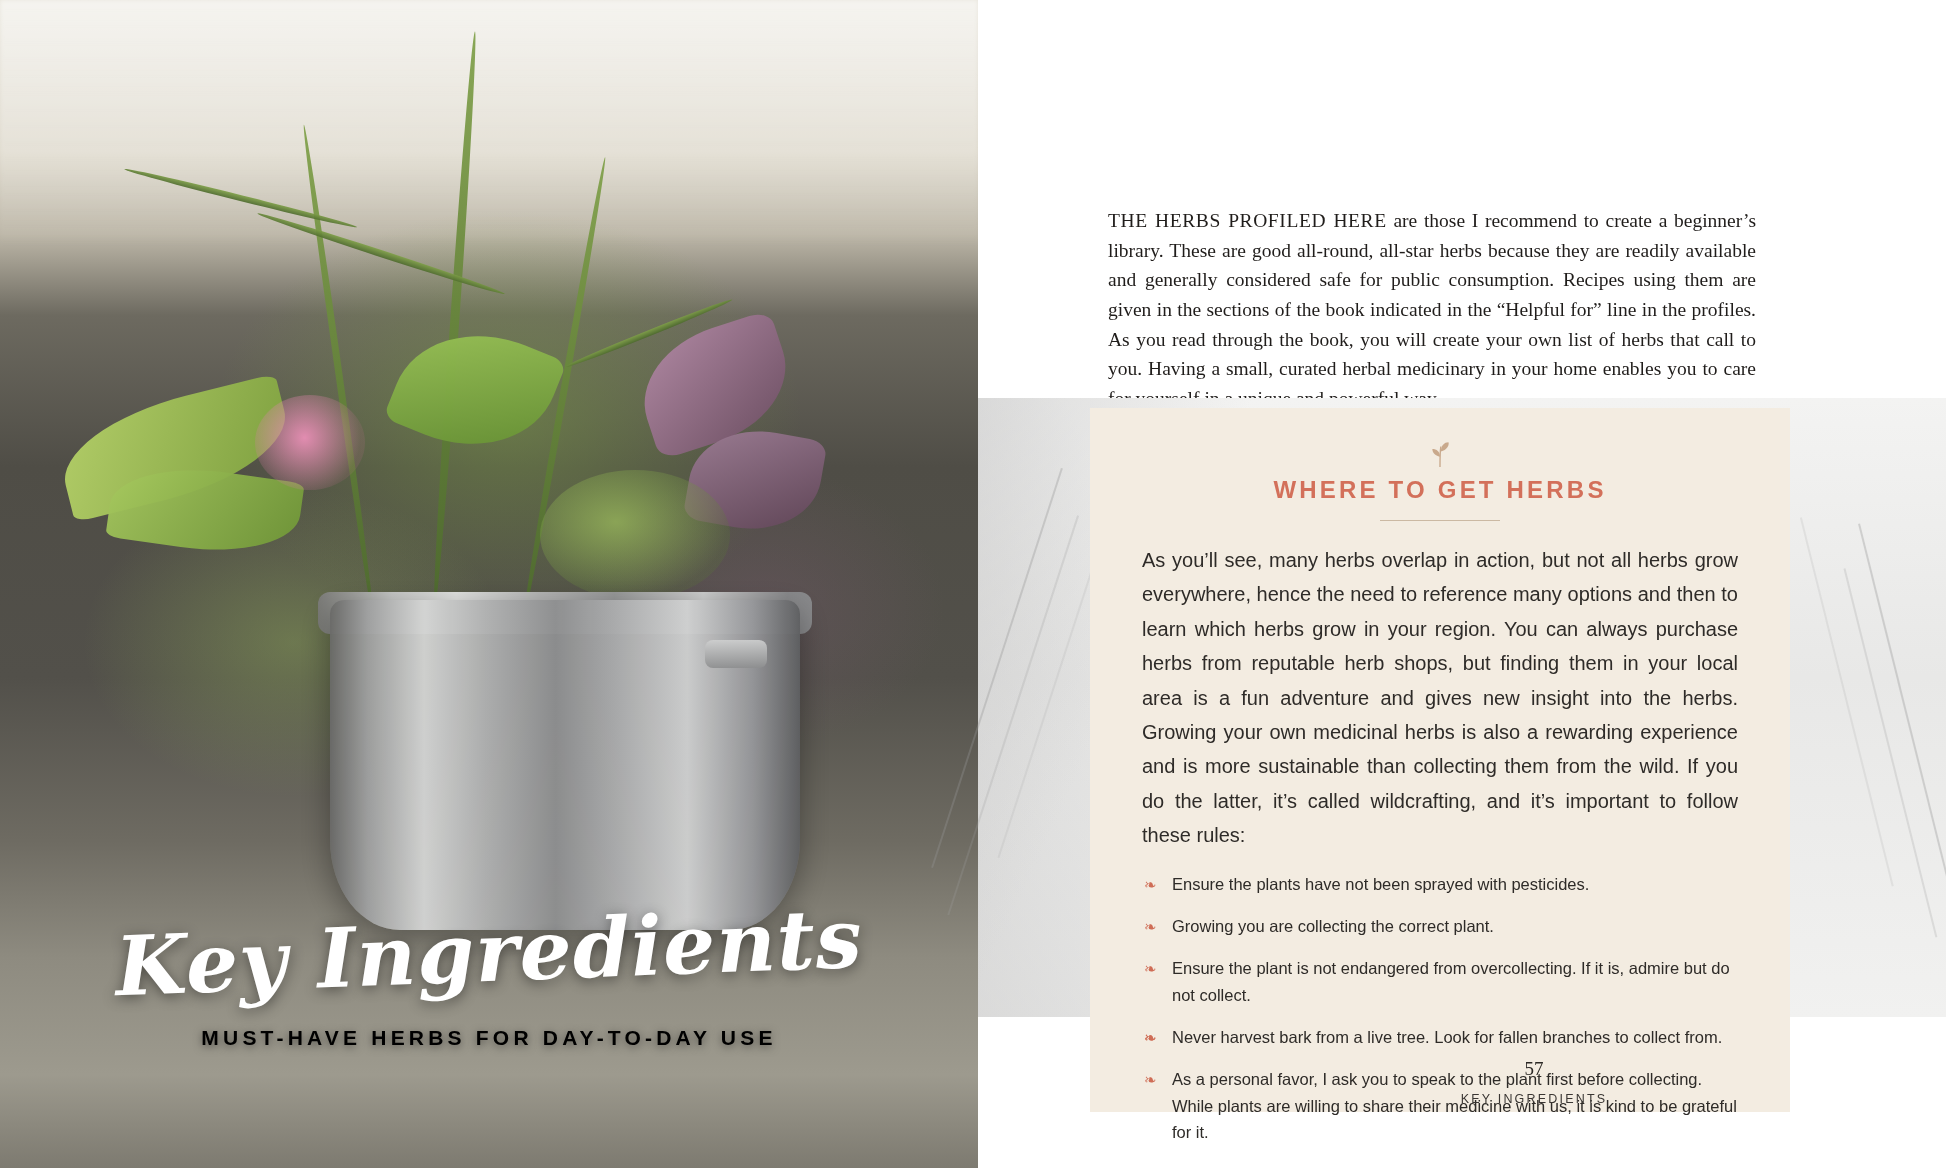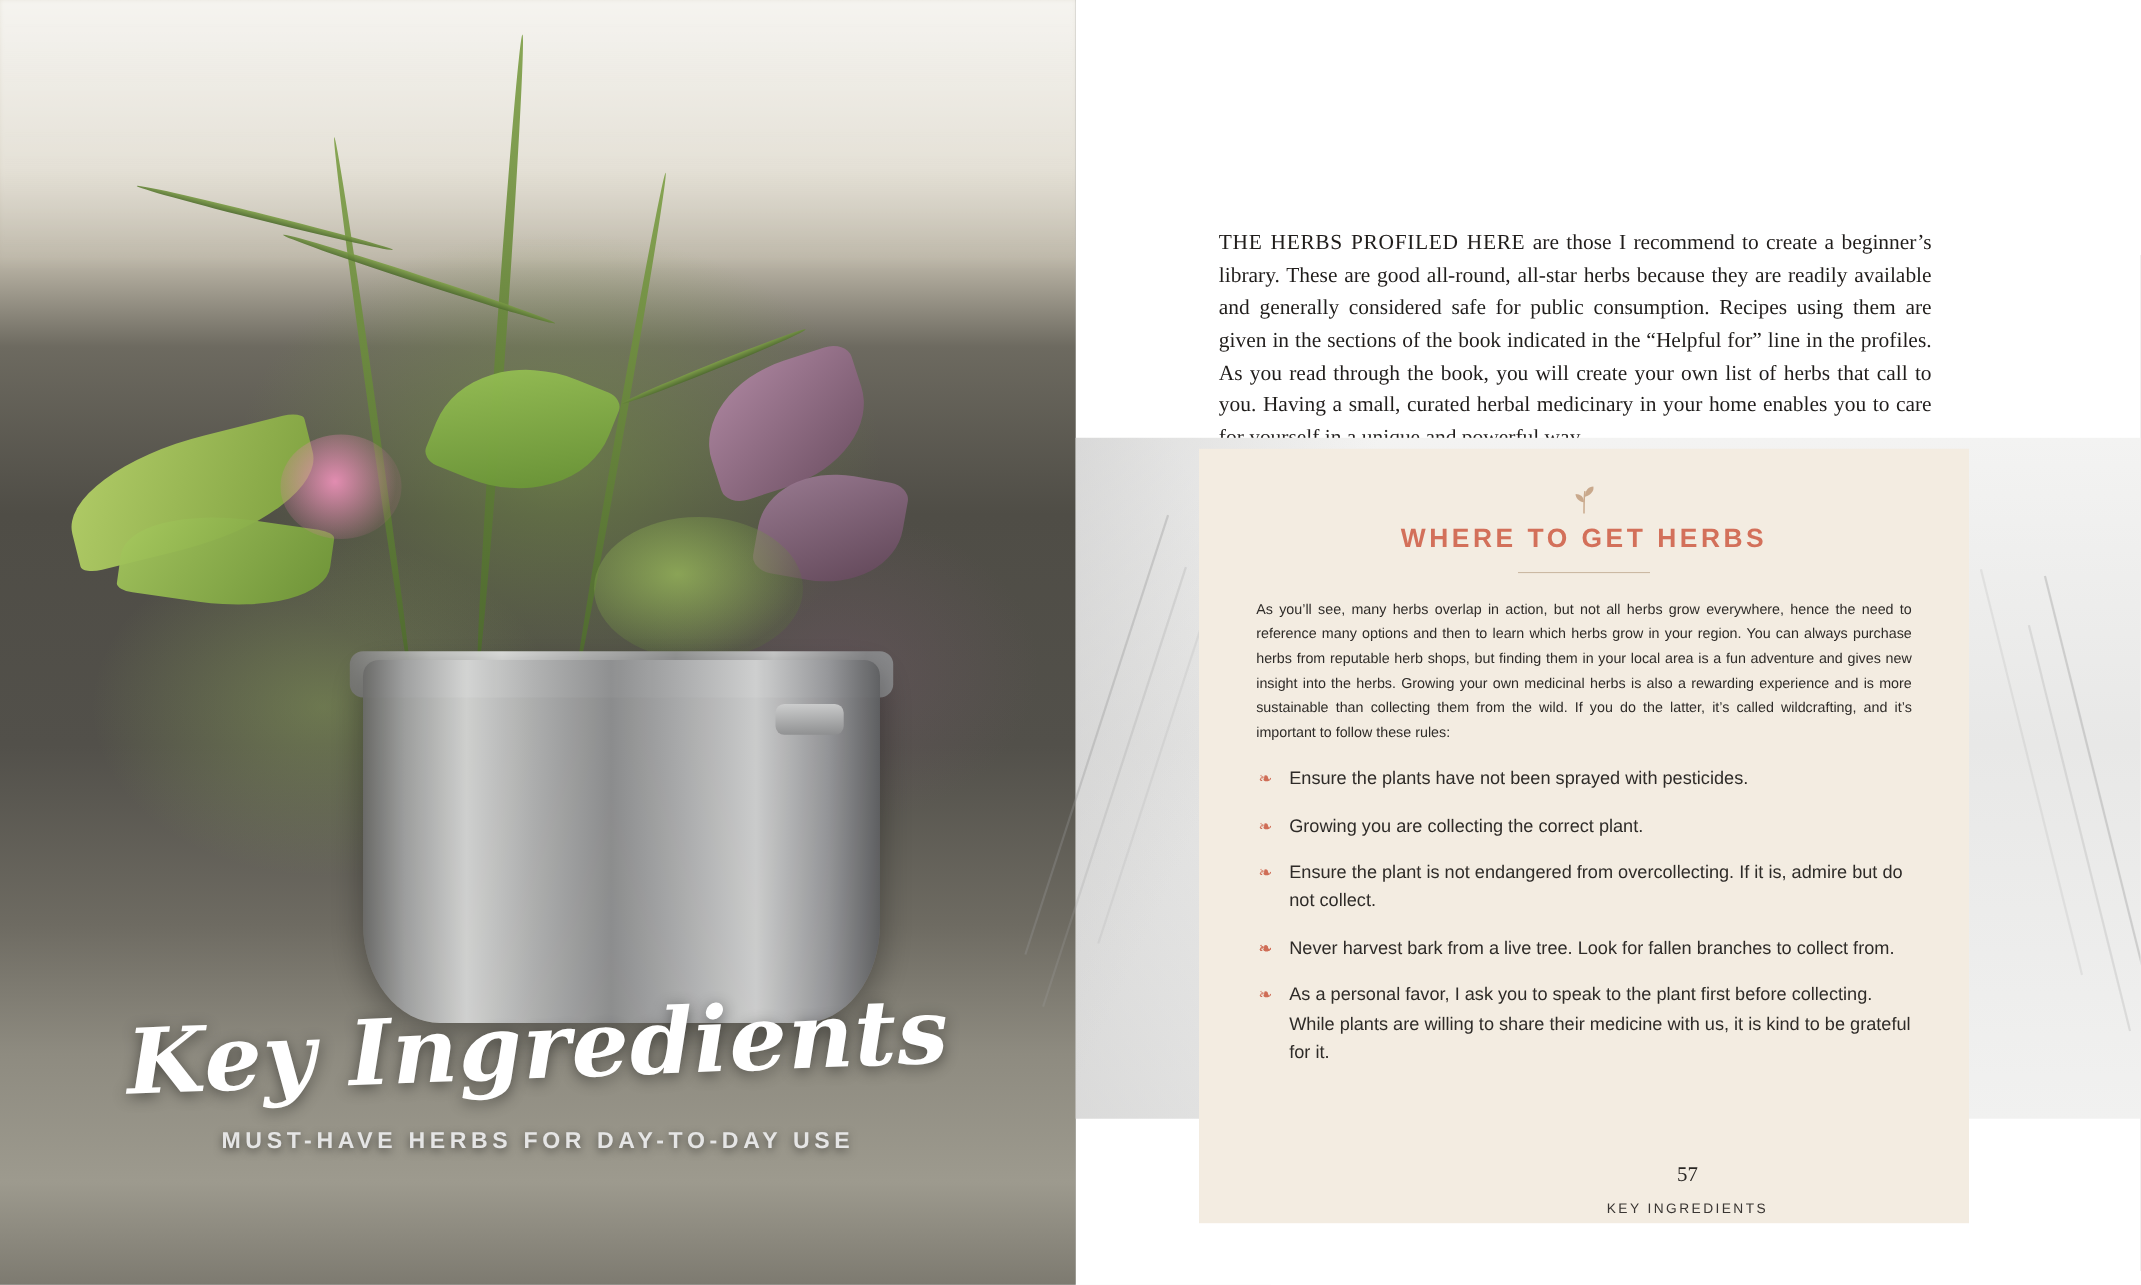--- a/index.html
+++ b/index.html
@@ -120,21 +120,21 @@
     text-shadow: 0 3px 14px rgba(0,0,0,0.45);
     margin: 0;
     transform: rotate(-2.2deg);
   }
   .sub-title {
     margin: 26px 0 0 0;
     font-family: "Liberation Sans", sans-serif;
     font-weight: bold;
     font-size: 21px;
     letter-spacing: 4.2px;
-    color: #e5e5e5;
+    color: #000000;
     text-shadow: 0 2px 8px rgba(0,0,0,0.5);
   }
 
   
   .right-page {
     position: relative;
     width: 968px;
     height: 1168px;
     background: #ffffff;
   }
@@ -212,21 +212,21 @@
   }
   .rule {
     width: 120px;
     height: 1px;
     background: #cbb9a3;
     margin: 16px auto 0 auto;
   }
   .callout-body {
     margin: 22px 52px 0 52px;
     font-family: "Liberation Sans", sans-serif;
-    font-size: 13px;
+    font-size: 20px;
     line-height: 1.72;
     color: #2e2b28;
     text-align: justify;
   }
   .rules-list {
     list-style: none;
     margin: 18px 52px 0 52px;
     padding: 0;
   }
   .rules-list li {

